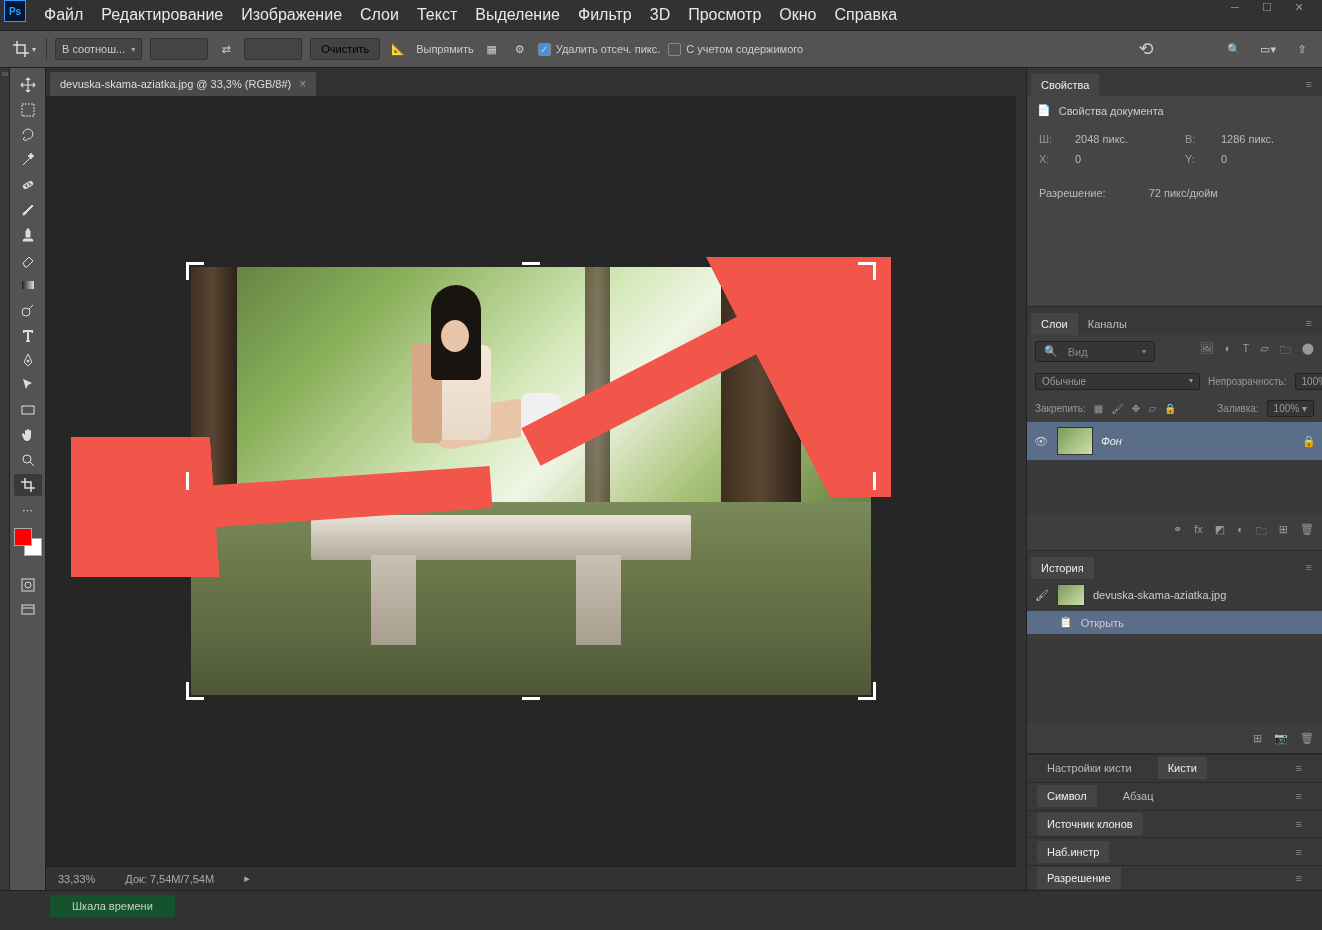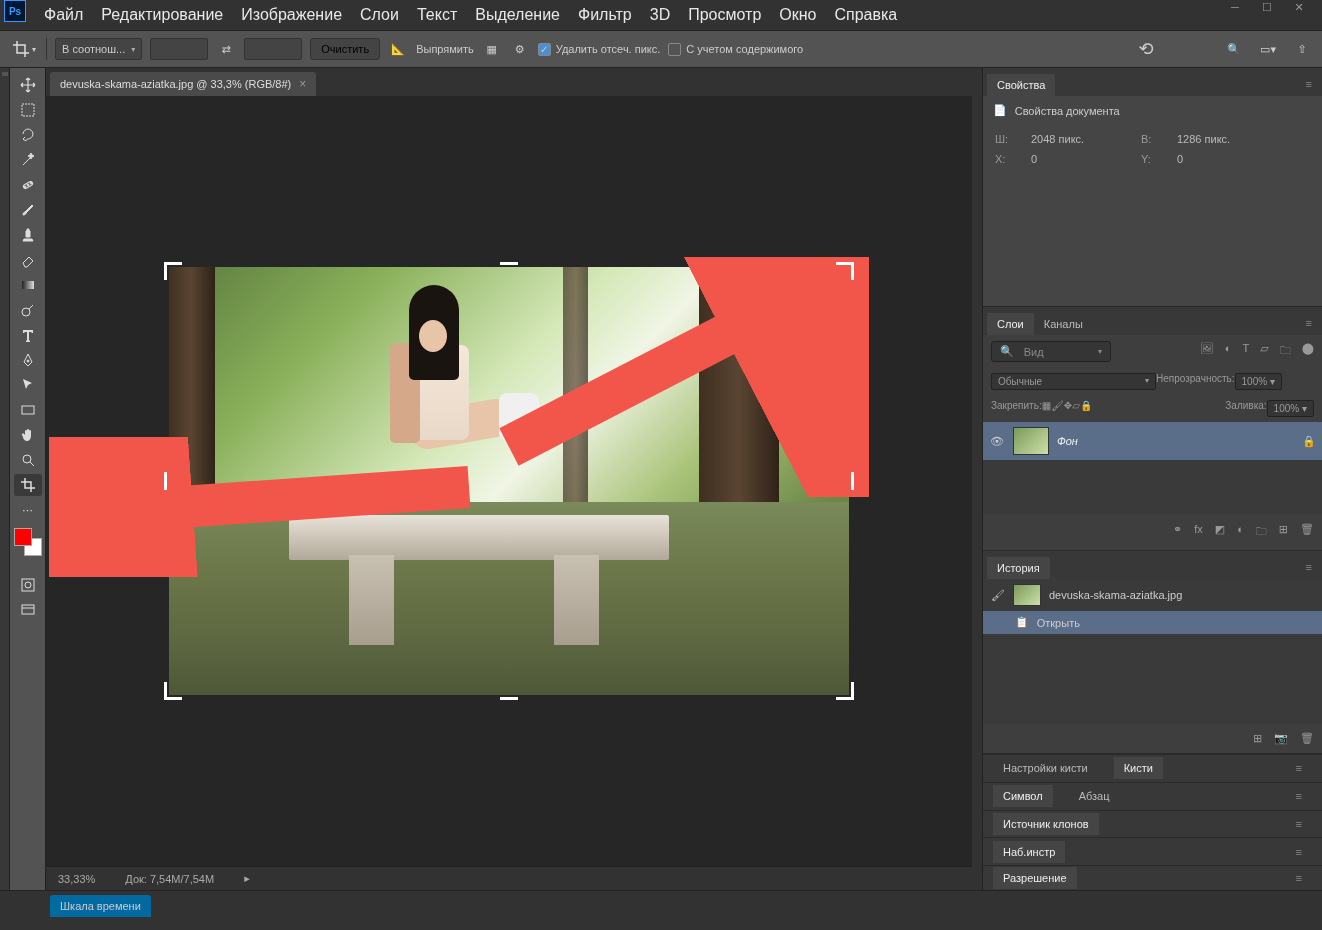--- a/index.html
+++ b/index.html
@@ -55,49 +55,49 @@
 .crop-corner.tl{top:0;left:0;border-top:3px solid #fff;border-left:3px solid #fff}
 .crop-corner.tr{top:0;right:0;border-top:3px solid #fff;border-right:3px solid #fff}
 .crop-corner.bl{bottom:0;left:0;border-bottom:3px solid #fff;border-left:3px solid #fff}
 .crop-corner.br{bottom:0;right:0;border-bottom:3px solid #fff;border-right:3px solid #fff}
 .crop-mid{position:absolute;background:#fff}
 .crop-mid.t{top:0;left:calc(50% - 9px);width:18px;height:3px}
 .crop-mid.b{bottom:0;left:calc(50% - 9px);width:18px;height:3px}
 .crop-mid.l{left:0;top:calc(50% - 9px);width:3px;height:18px}
 .crop-mid.r{right:0;top:calc(50% - 9px);width:3px;height:18px}
 .statusbar{height:24px;background:#323232;display:flex;align-items:center;padding:0 12px;gap:30px;font-size:11px;color:#aaa;border-top:1px solid #222}
-.right-panels{width:340px;background:#454545;border-left:1px solid #222;display:flex;flex-direction:column}
+.right-panels{width:296px;background:#454545;border-left:1px solid #222;display:flex;flex-direction:column}
 .panel-sep{width:10px;background:#323232}
 .panel{background:#454545;border-bottom:1px solid #2a2a2a}
 .panel-tabs{height:28px;display:flex;align-items:flex-end;background:#383838;padding-left:4px}
 .panel-tab{padding:5px 10px;font-size:11px;color:#bbb;cursor:pointer}
 .panel-tab.active{background:#454545;color:#eee}
 .panel-menu{margin-left:auto;padding:6px 10px;color:#888}
 .panel-body{padding:8px 10px;font-size:11px}
 .prop-row{display:flex;gap:20px;padding:4px 2px;color:#bbb}
 .prop-label{color:#999;width:16px}
 .layers-toolbar{display:flex;padding:6px 8px;align-items:center;gap:6px;background:#3e3e3e}
 .layers-search{background:#353535;border:1px solid #222;border-radius:3px;padding:3px 8px;flex:1;display:flex;align-items:center;color:#888;max-width:120px}
 .layer-icons{display:flex;gap:11px;margin-left:auto;color:#999}
-.layer-opt-row{display:flex;padding:5px 8px;align-items:flex-start;font-size:10px;color:#999;background:#3e3e3e}
+.layer-opt-row{display:flex;padding:5px 8px;gap:8px;align-items:center;font-size:10px;color:#999;background:#3e3e3e}
 .layer-opt-dd{background:#353535;border:1px solid #222;padding:2px 6px;border-radius:2px;flex:0 0 auto}
 .layer-item{display:flex;align-items:center;padding:5px 6px;background:#5a6e8a;gap:8px}
 .layer-eye{width:16px;text-align:center}
 .layer-thumb{width:36px;height:28px;background:linear-gradient(135deg,#7a9a5a,#cde0a8);border:1px solid #333}
 .layer-name{font-style:italic;color:#eee}
 .layer-lock{margin-left:auto;color:#ccc}
 .layer-footer{display:flex;gap:12px;padding:8px;justify-content:flex-end;color:#999;background:#3e3e3e}
 .history-item{display:flex;align-items:center;padding:5px 8px;gap:8px}
 .history-item.snap{background:#3a3a3a}
 .history-item.sel{background:#5a6e8a}
 .hist-thumb{width:28px;height:22px;background:linear-gradient(135deg,#7a9a5a,#cde0a8);border:1px solid #333}
 .collapsed-row{height:30px;display:flex;align-items:center;padding:0 10px;background:#383838;border-top:1px solid #2a2a2a;gap:16px}
 .collapsed-row .panel-tab.active{background:#454545}
 .bottom-bar{height:30px;background:#323232;display:flex;align-items:center;padding:0 4px;border-top:1px solid #222}
-.bottom-tab{background:#0369a1;padding:5px 10px;font-size:11px;border-top-left-radius:3px;border-top-right-radius:3px}
+.bottom-tab{background:#14532d;padding:5px 22px;font-size:11px;border-top-left-radius:3px;border-top-right-radius:3px}
 svg{display:block}
 </style>
 </head>
 <body>
 
 <div class="titlebar">
   <div class="ps-logo">Ps</div>
   <div class="menu">
     <div class="menu-item">Файл</div>
     <div class="menu-item">Редактирование</div>
@@ -362,20 +362,23 @@
             <span style="width:90px">2048 пикс.</span>
           <span class="prop-label">В:</span>
             <span>1286 пикс.</span>
         </div>
         <div class="prop-row">
           <span class="prop-label">X:</span>
             <span style="width:90px">0</span>
           <span class="prop-label">Y:</span>
             <span>0</span>
         </div>
+        <div class="prop-row" style="margin-top:14px">
+          <span style="width:auto">Разрешение:</span>&nbsp;<span>72 пикс/дюйм</span>
+        </div>
       </div>
     </div>
 
     <div class="panel">
       <div class="panel-tabs">
         <div class="panel-tab active">Слои</div>
         <div class="panel-tab">Каналы</div>
         <div class="panel-menu">≡</div>
       </div>
       <div class="layers-toolbar">

